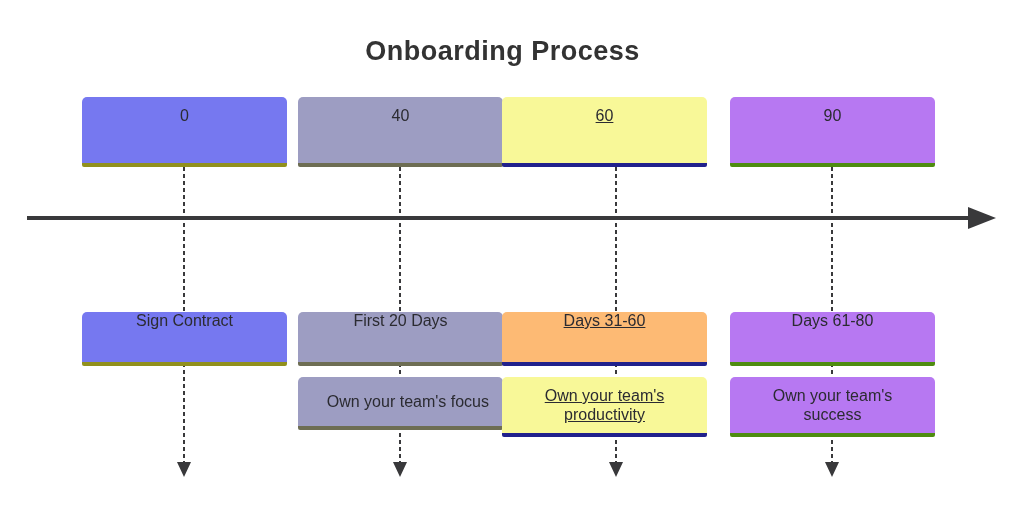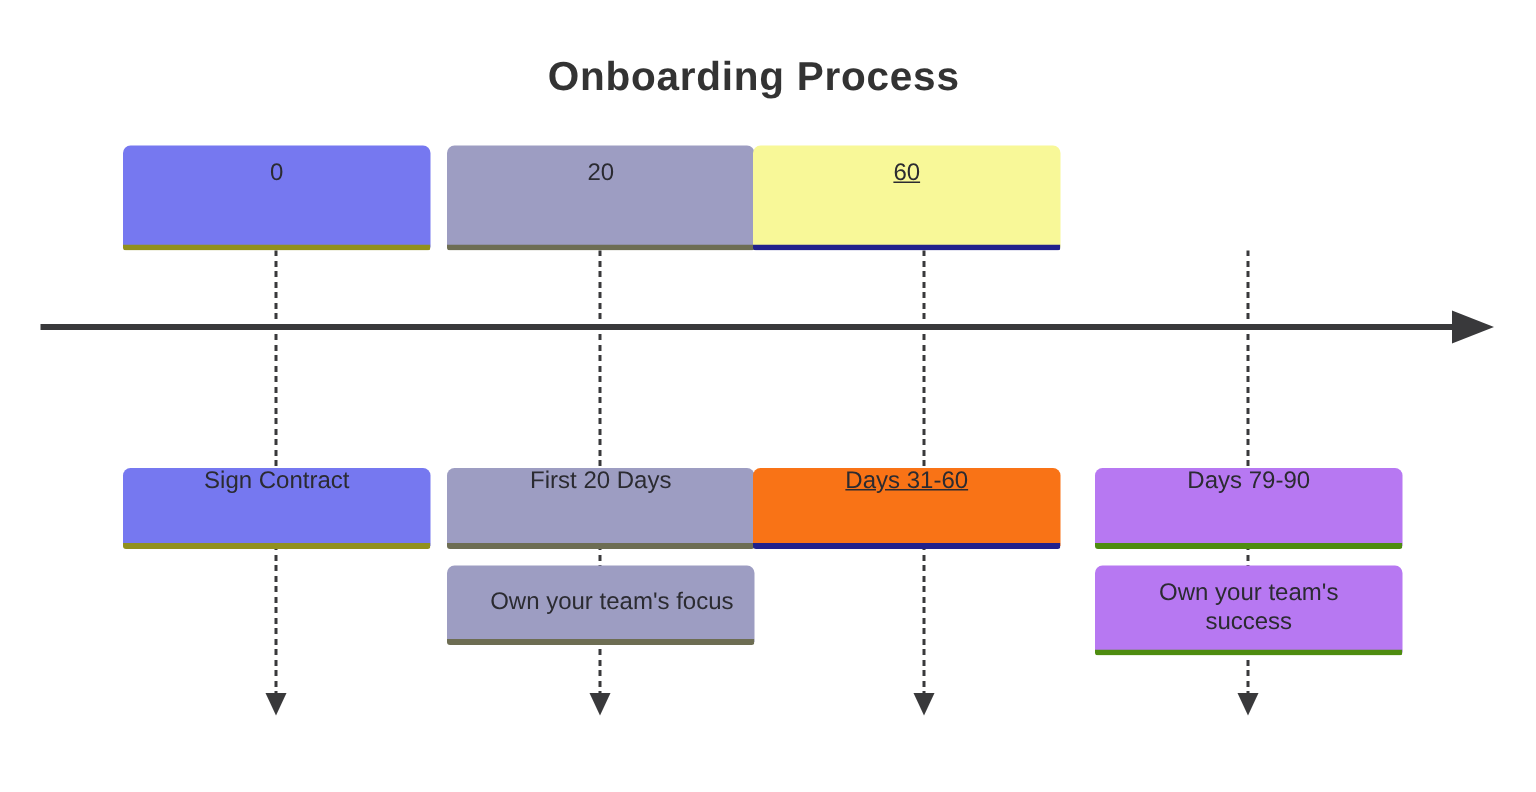--- a/index.html
+++ b/index.html
@@ -129,39 +129,45 @@
   <div class="down-arrow da2"></div>
   <div class="down-arrow da3"></div>
 
   <div class="axis-line" style="background-color: rgb(57, 57, 59);"></div>
   <div class="axis-head" style="border-left-color: rgb(57, 57, 59);"></div>
 
   <div class="box period-box c0" style="background-color: rgb(118, 120, 240); border-bottom-color: rgb(145, 144, 29);">
     <span>0</span>
   </div>
   <div class="box period-box c1" style="background-color: rgb(157, 157, 194); border-bottom-color: rgb(109, 109, 83);">
-    <span>20</span>
+    <span>40</span>
   </div>
   <div class="box period-box c2" style="background-color: rgb(248, 248, 152); border-bottom-color: rgb(33, 33, 140);">
     <span>60</span>
+  </div>
+  <div class="box period-box c3" style="background-color: rgb(183, 120, 242); border-bottom-color: rgb(78, 140, 16);">
+    <span>90</span>
   </div>
 
   <div class="box event-row2 c0" style="background-color: rgb(118, 120, 240); border-bottom-color: rgb(145, 144, 29);">
     <span>Sign Contract</span>
   </div>
   <div class="box event-row2 c1" style="background-color: rgb(157, 157, 194); border-bottom-color: rgb(109, 109, 83);">
     <span>First 20 Days</span>
   </div>
-  <div class="box event-row2 c2" style="background-color: #f97316; border-bottom-color: rgb(33, 33, 140);">
+  <div class="box event-row2 c2" style="background-color: #fdba74; border-bottom-color: rgb(33, 33, 140);">
     <span>Days 31-60</span>
   </div>
   <div class="box event-row2 c3" style="background-color: rgb(183, 120, 242); border-bottom-color: rgb(78, 140, 16);">
-    <span>Days 79-90</span>
+    <span>Days 61-80</span>
   </div>
 
   <div class="box event-row3 one-line c1" style="background-color: rgb(157, 157, 194); border-bottom-color: rgb(109, 109, 83);">
     <span>Own your team's focus</span>
+  </div>
+  <div class="box event-row3 c2" style="background-color: rgb(248, 248, 152); border-bottom-color: rgb(33, 33, 140);">
+    <span>Own your team's productivity</span>
   </div>
   <div class="box event-row3 c3" style="background-color: rgb(183, 120, 242); border-bottom-color: rgb(78, 140, 16);">
     <span>Own your team's success</span>
   </div>
 
 </div>
 
 </body></html>

